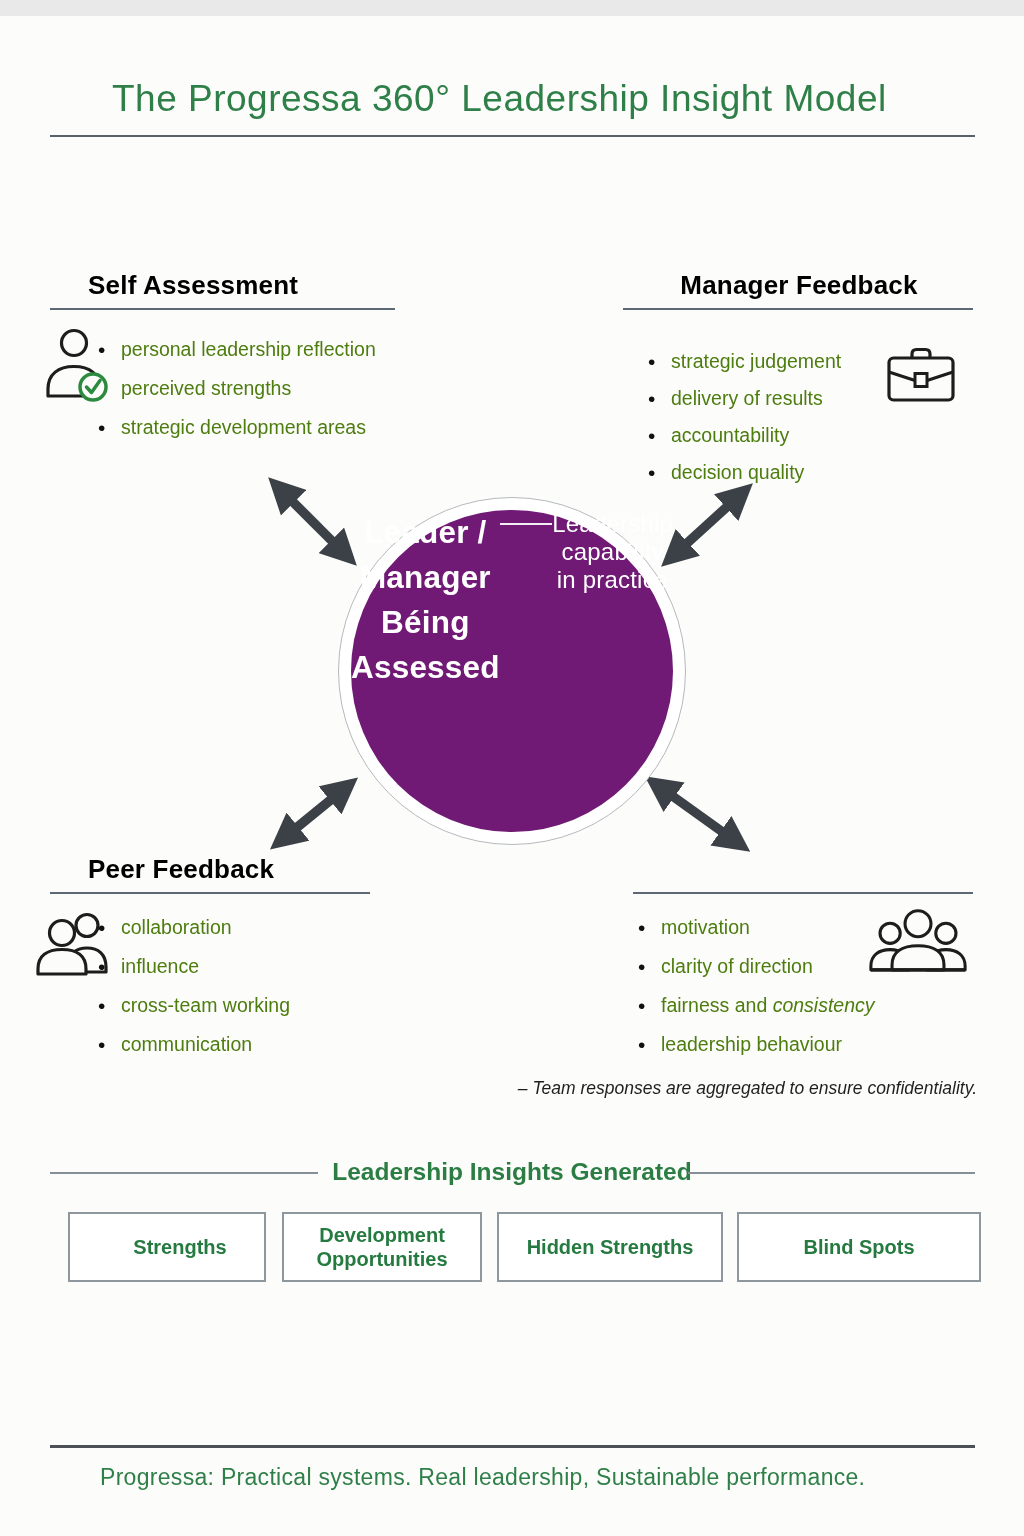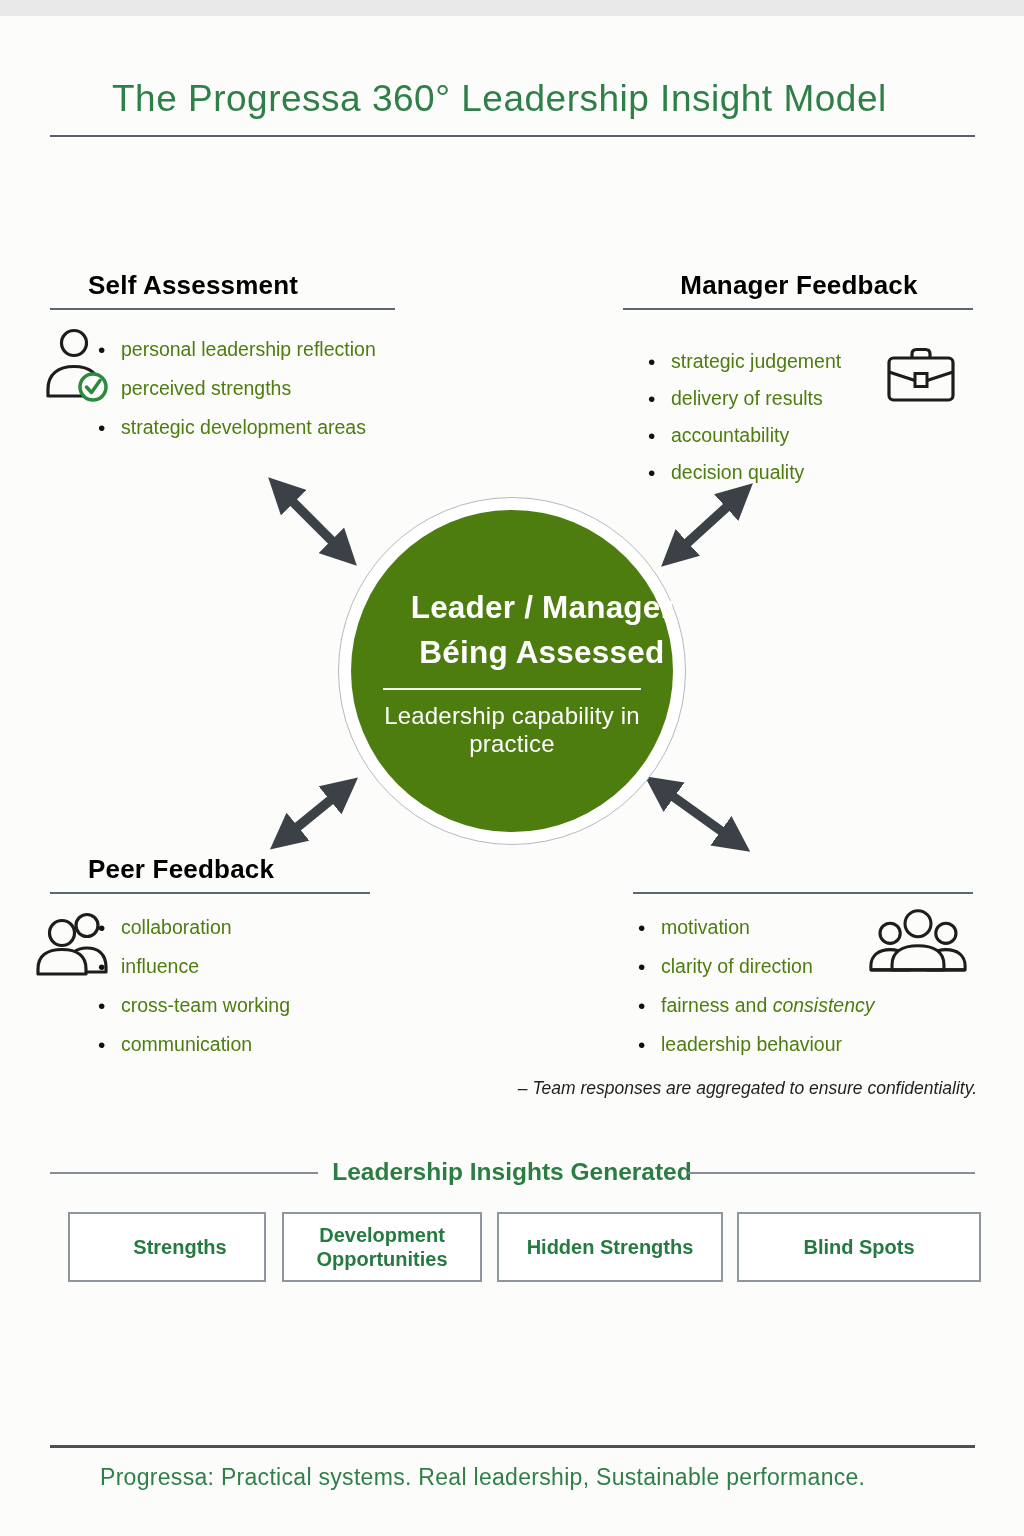--- a/index.html
+++ b/index.html
@@ -26,21 +26,21 @@
   ul.blist li::before { content:"\2022"; position:absolute; left:0; top:0; font-size:21px; color:#111; }
   ul.blist li.no-bullet::before { content:""; }
   .lh39 li { line-height:39px; }
   .lh37 li { line-height:37px; }
   .italic-part { font-style:italic; }
 
   
   .circle-outer { left:338px; top:481px; width:348px; height:348px; border-radius:50%;
     background:#ffffff; border:1.5px solid #b5babc; }
   .circle-inner { left:351px; top:494px; width:322px; height:322px; border-radius:50%;
-    background:#4d7c0f; display:flex; flex-direction:column; align-items:flex-end; justify-content:center;
+    background:#701a75; display:flex; flex-direction:row; align-items:flex-start; justify-content:center;
     text-align:center; color:#fff; }
   .circle-title { font-size:31.5px; line-height:45px; font-weight:700; letter-spacing:.2px; }
   .circle-divider { width:258px; height:2px; background:rgba(255,255,255,.92); margin:13px auto 12px; }
   .circle-sub { font-size:24px; font-weight:400; letter-spacing:.2px; }
 
   
   .arrows { left:0; top:0; pointer-events:none; }
 
   
   .note { left:480px; top:1062px; width:497px; text-align:right; font-style:italic; font-size:17.5px; color:#1f1f1f; }

